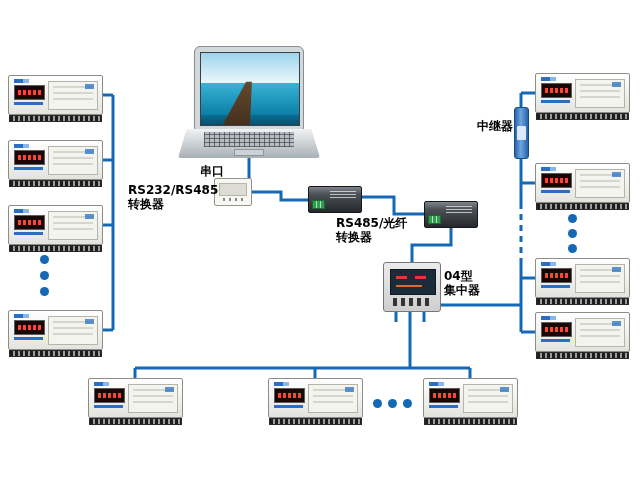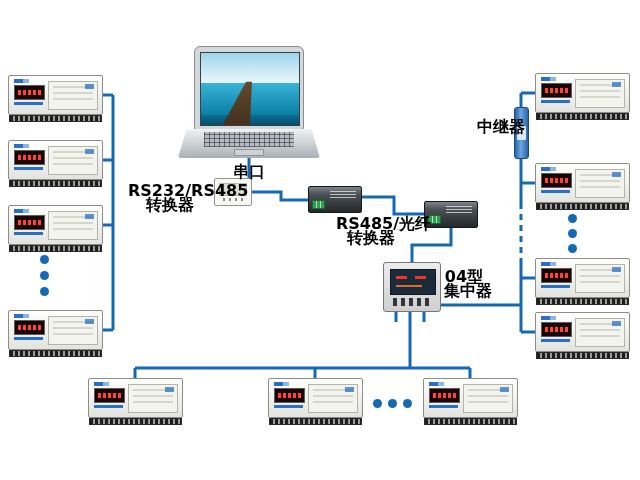--- a/index.html
+++ b/index.html
@@ -75,22 +75,22 @@
   .c-screen b:nth-child(3){left:5px;top:15px;width:26px;height:2px;background:#e06a2a;}
   .c-ports{position:absolute;left:9px;right:9px;bottom:5px;height:8px;
            background:repeating-linear-gradient(90deg,#333 0 4px,transparent 4px 8px);}
 
   .repeater{position:absolute;left:514px;top:107px;width:15px;height:52px;box-sizing:border-box;z-index:3;
             background:linear-gradient(90deg,#2a62a8,#6ca6e0 45%,#2a62a8);
             border:1px solid #174a85;border-radius:3px;}
   .r-sticker{position:absolute;left:2px;right:2px;top:18px;height:14px;background:#dce9f7;border-radius:1px;}
 
   
-  .lbl{position:absolute;z-index:4;font-weight:bold;font-size:16px;line-height:13.5px;color:#000;
-       text-align:center;white-space:nowrap;}
+  .lbl{position:absolute;z-index:4;font-weight:bold;font-size:12px;line-height:13.5px;color:#000;
+       text-align:left;white-space:nowrap;}
   #dot-layer{position:absolute;left:0;top:0;z-index:4;}
   .dot{position:absolute;width:9px;height:9px;border-radius:50%;background:var(--line);}
 </style>
 </head>
 <body>
 
 <div class="canvas">
 
   <svg class="wires" width="640" height="480" viewBox="0 0 640 480">
     <polyline points="249,155 249,179"></polyline>
@@ -323,21 +323,21 @@
         <b></b>
         <b></b>
       </div>
     <div class="c-ports"></div>
   </div>
 
   <div class="repeater">
     <div class="r-sticker"></div>
   </div>
 
-  <div class="lbl" style="left:232px;top:165px;width:34px">串口</div>
+  <div class="lbl" style="left:200px;top:165px;width:34px">串口</div>
 
   <div class="lbl" style="left:128px;top:184px;width:84px">
     <div>RS232/RS485</div>
     <div>转换器</div>
   </div>
 
   <div class="lbl" style="left:336px;top:217px;width:70px">
     <div>RS485/光纤</div>
     <div>转换器</div>
   </div>

